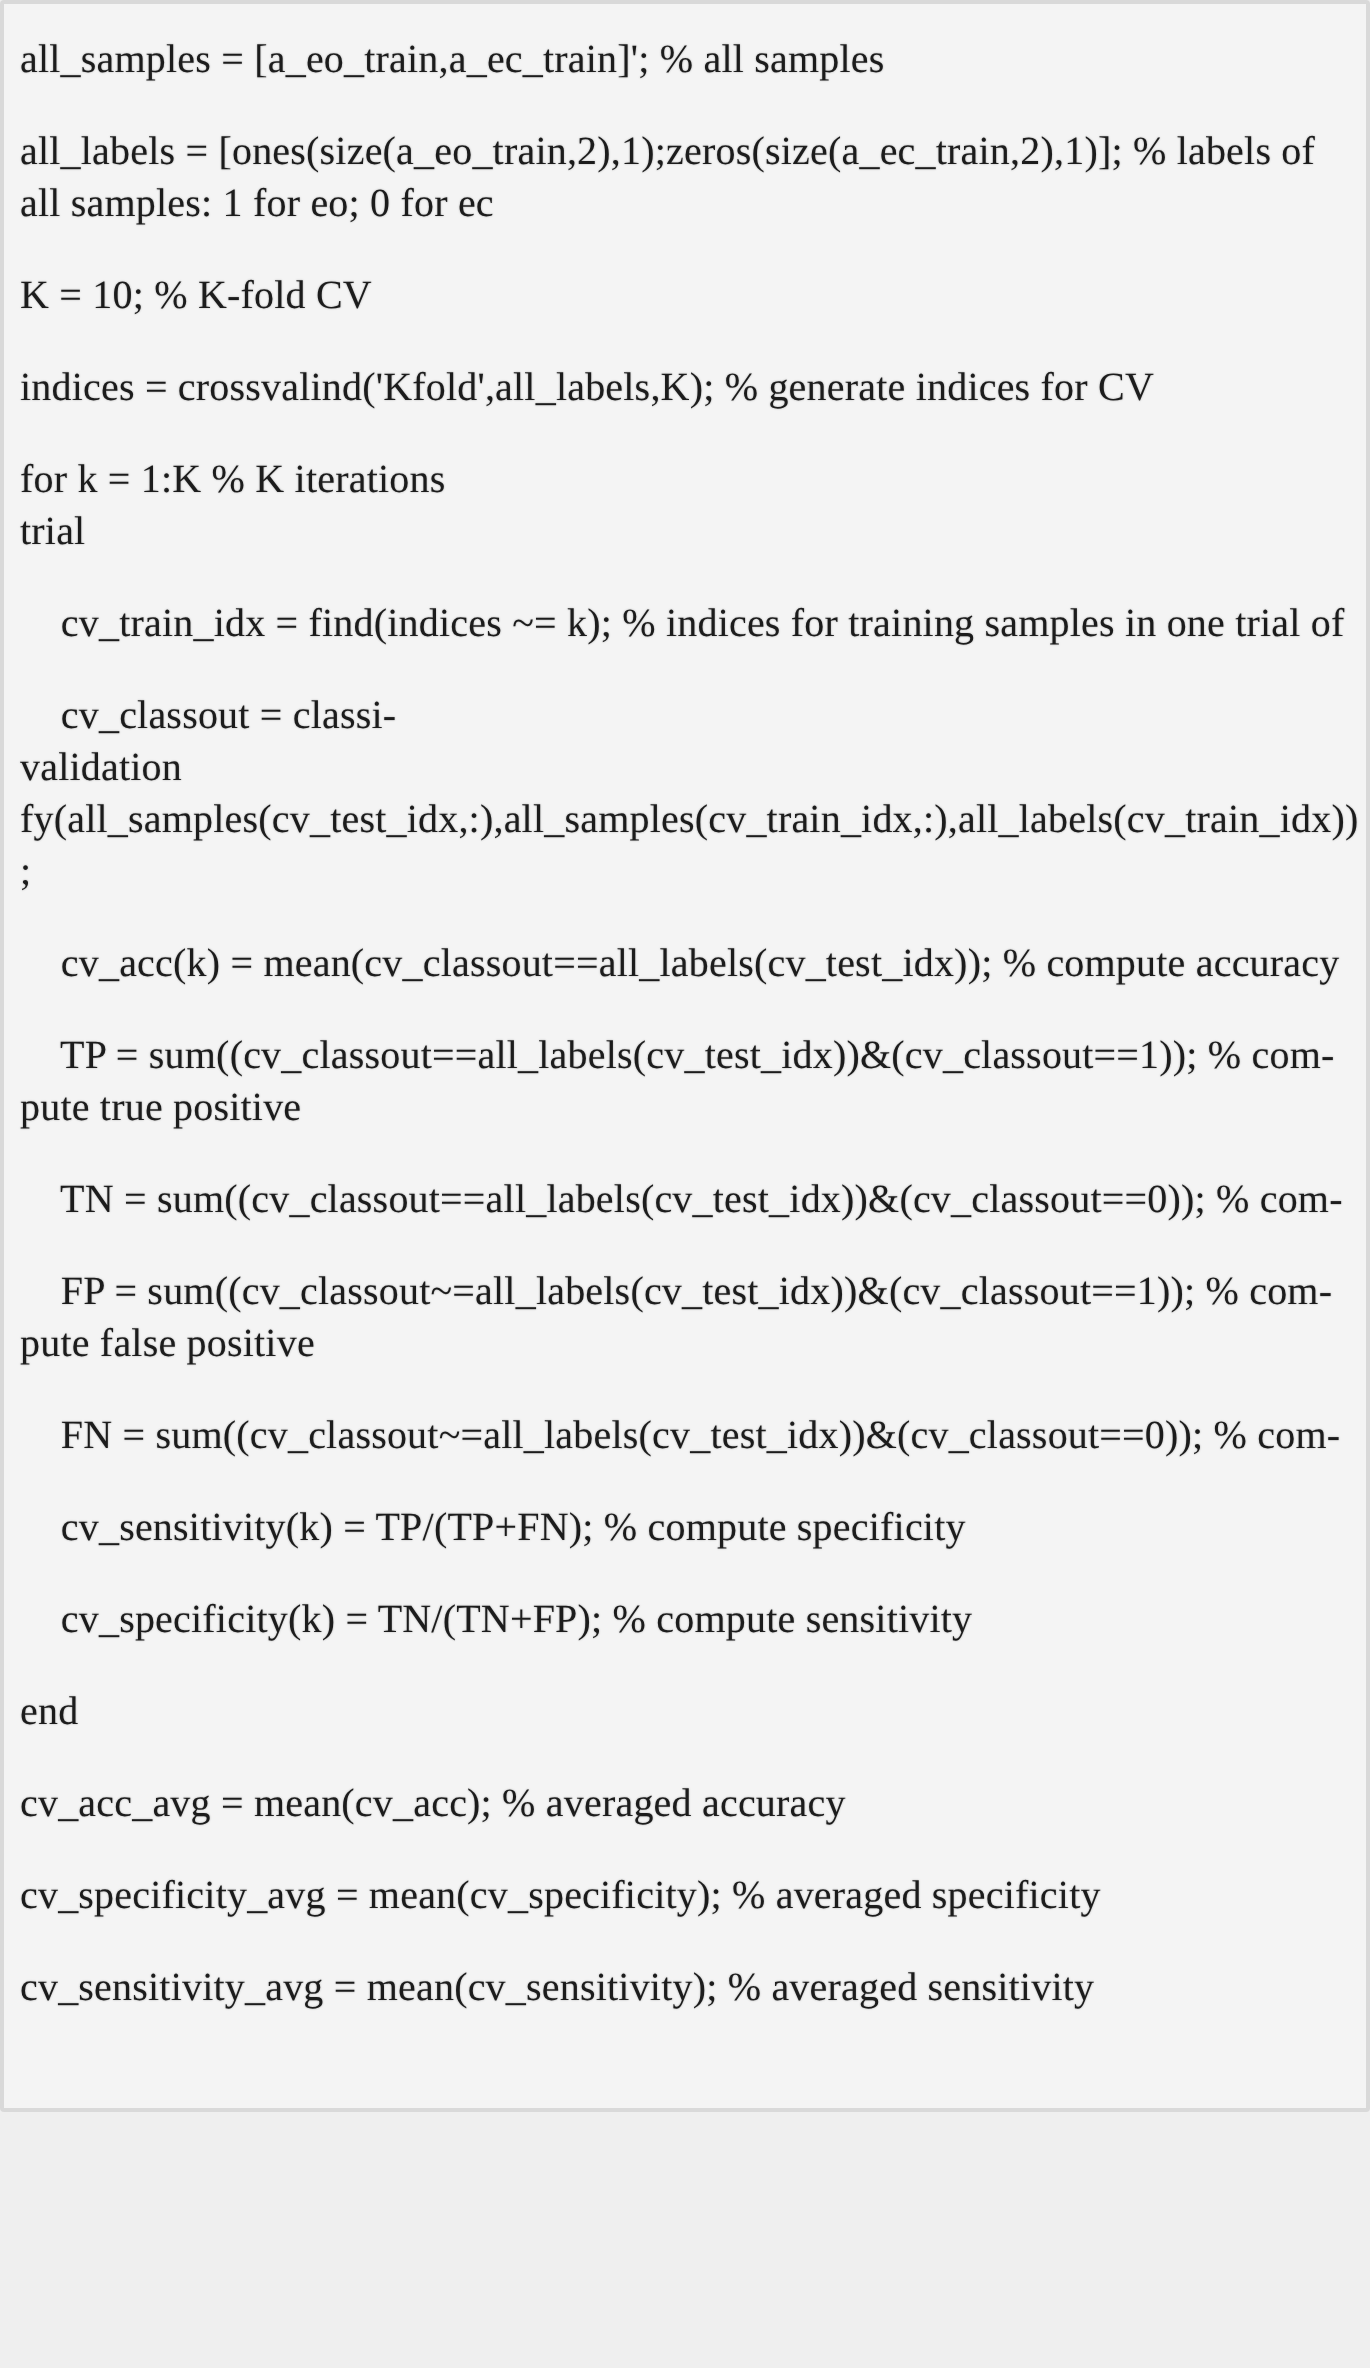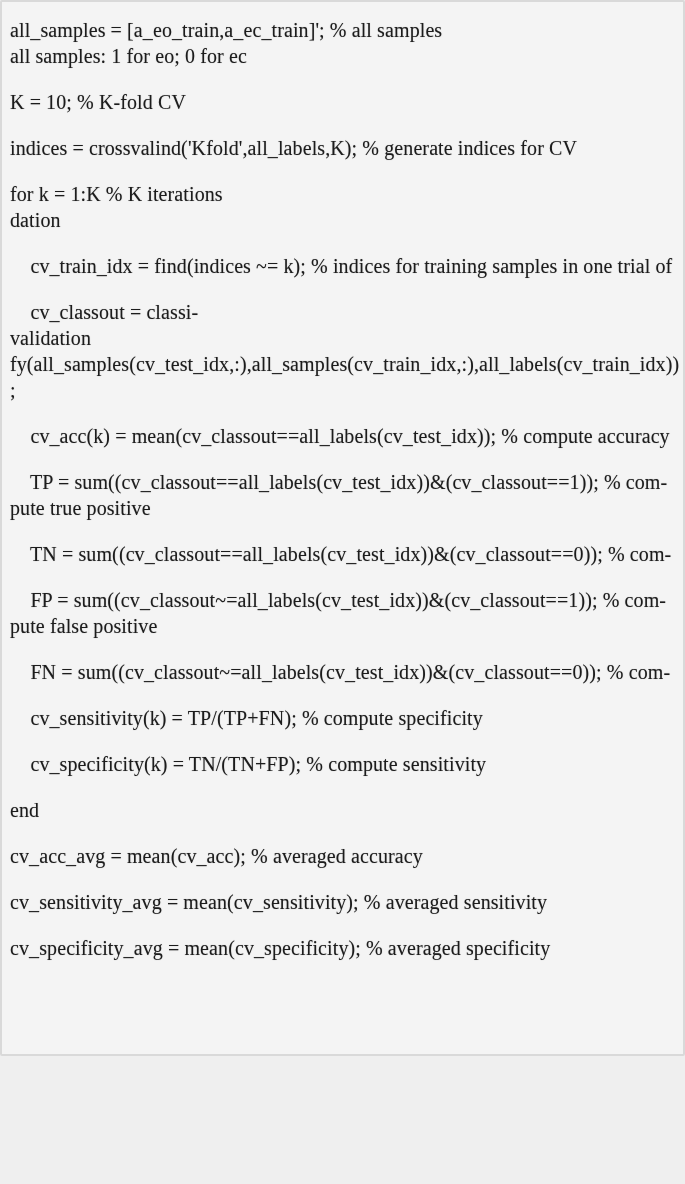--- a/index.html
+++ b/index.html
@@ -29,36 +29,37 @@
   }
   
   .line.p { margin-top: 20px; }
   .line.p:first-child { margin-top: 0; }
 </style>
 </head>
 <body>
 
 <div class="page">
   <div class="line p">all_samples = [a_eo_train,a_ec_train]'; % all samples</div>
+  <div class="line p">all_labels = [ones(size(a_eo_train,2),1);zeros(size(a_ec_train,2),1)]; % labels of</div>
   <div class="line">all samples: 1 for eo; 0 for ec</div>
   <div class="line p">K = 10; % K-fold CV</div>
   <div class="line p">indices = crossvalind('Kfold',all_labels,K); % generate indices for CV</div>
   <div class="line p">for k = 1:K % K iterations</div>
-  <div class="line">dation</div>
+  <div class="line">trial</div>
   <div class="line p">    cv_train_idx = find(indices ~= k); % indices for training samples in one trial of</div>
   <div class="line p">    cv_classout = classi-</div>
   <div class="line">validation</div>
   <div class="line">fy(all_samples(cv_test_idx,:),all_samples(cv_train_idx,:),all_labels(cv_train_idx))</div>
   <div class="line">;</div>
   <div class="line p">    cv_acc(k) = mean(cv_classout==all_labels(cv_test_idx)); % compute accuracy</div>
   <div class="line p">    TP = sum((cv_classout==all_labels(cv_test_idx))&amp;(cv_classout==1)); % com-</div>
   <div class="line">pute true positive</div>
   <div class="line p">    TN = sum((cv_classout==all_labels(cv_test_idx))&amp;(cv_classout==0)); % com-</div>
   <div class="line p">    FP = sum((cv_classout~=all_labels(cv_test_idx))&amp;(cv_classout==1)); % com-</div>
   <div class="line">pute false positive</div>
   <div class="line p">    FN = sum((cv_classout~=all_labels(cv_test_idx))&amp;(cv_classout==0)); % com-</div>
   <div class="line p">    cv_sensitivity(k) = TP/(TP+FN); % compute specificity</div>
   <div class="line p">    cv_specificity(k) = TN/(TN+FP); % compute sensitivity</div>
   <div class="line p">end</div>
   <div class="line p">cv_acc_avg = mean(cv_acc); % averaged accuracy</div>
+  <div class="line p">cv_specificity_avg = mean(cv_specificity); % averaged specificity</div>
   <div class="line p">cv_sensitivity_avg = mean(cv_sensitivity); % averaged sensitivity</div>
-  <div class="line p">cv_specificity_avg = mean(cv_specificity); % averaged specificity</div>
 </div>
 
 </body></html>

